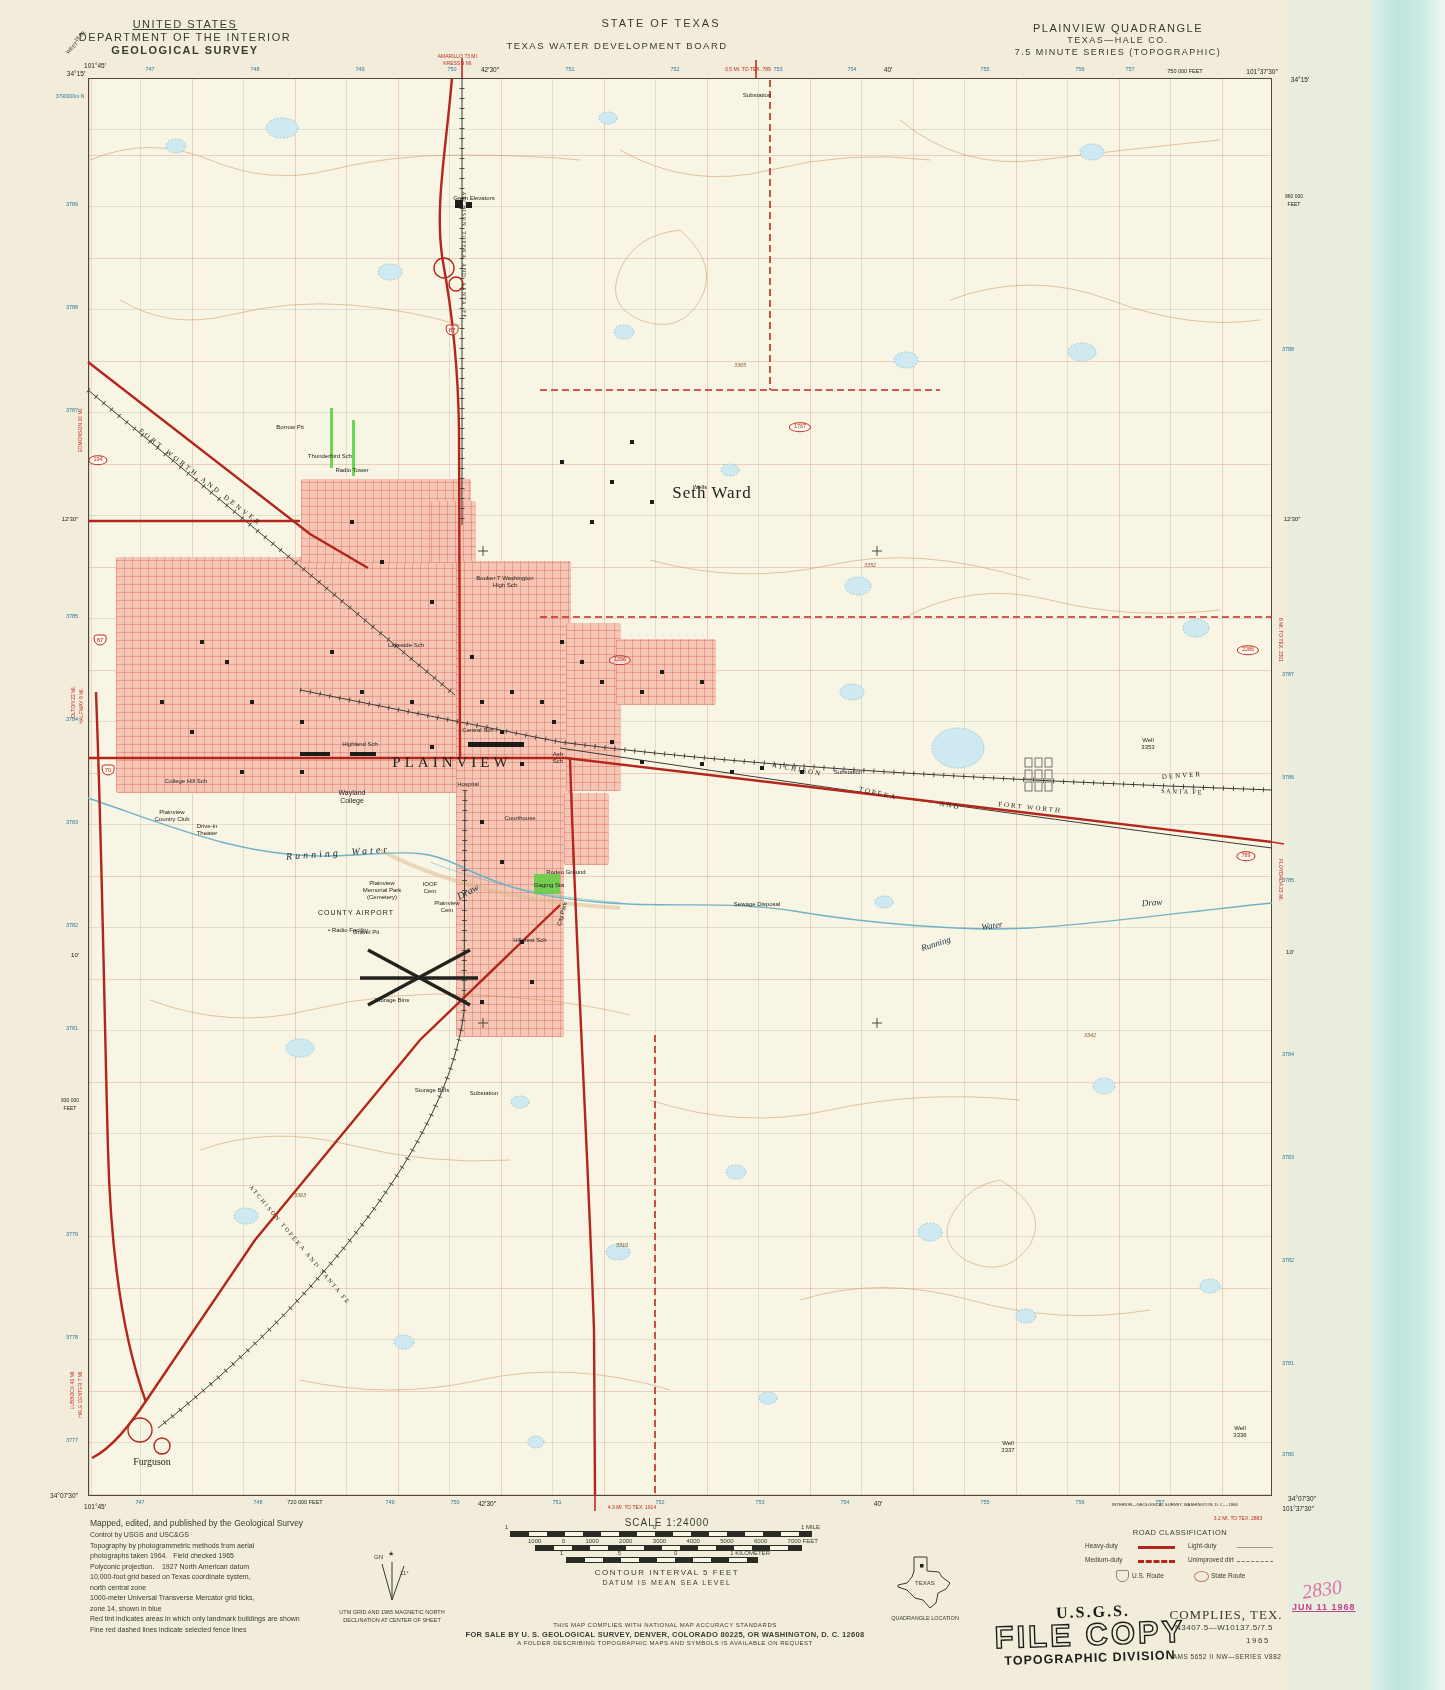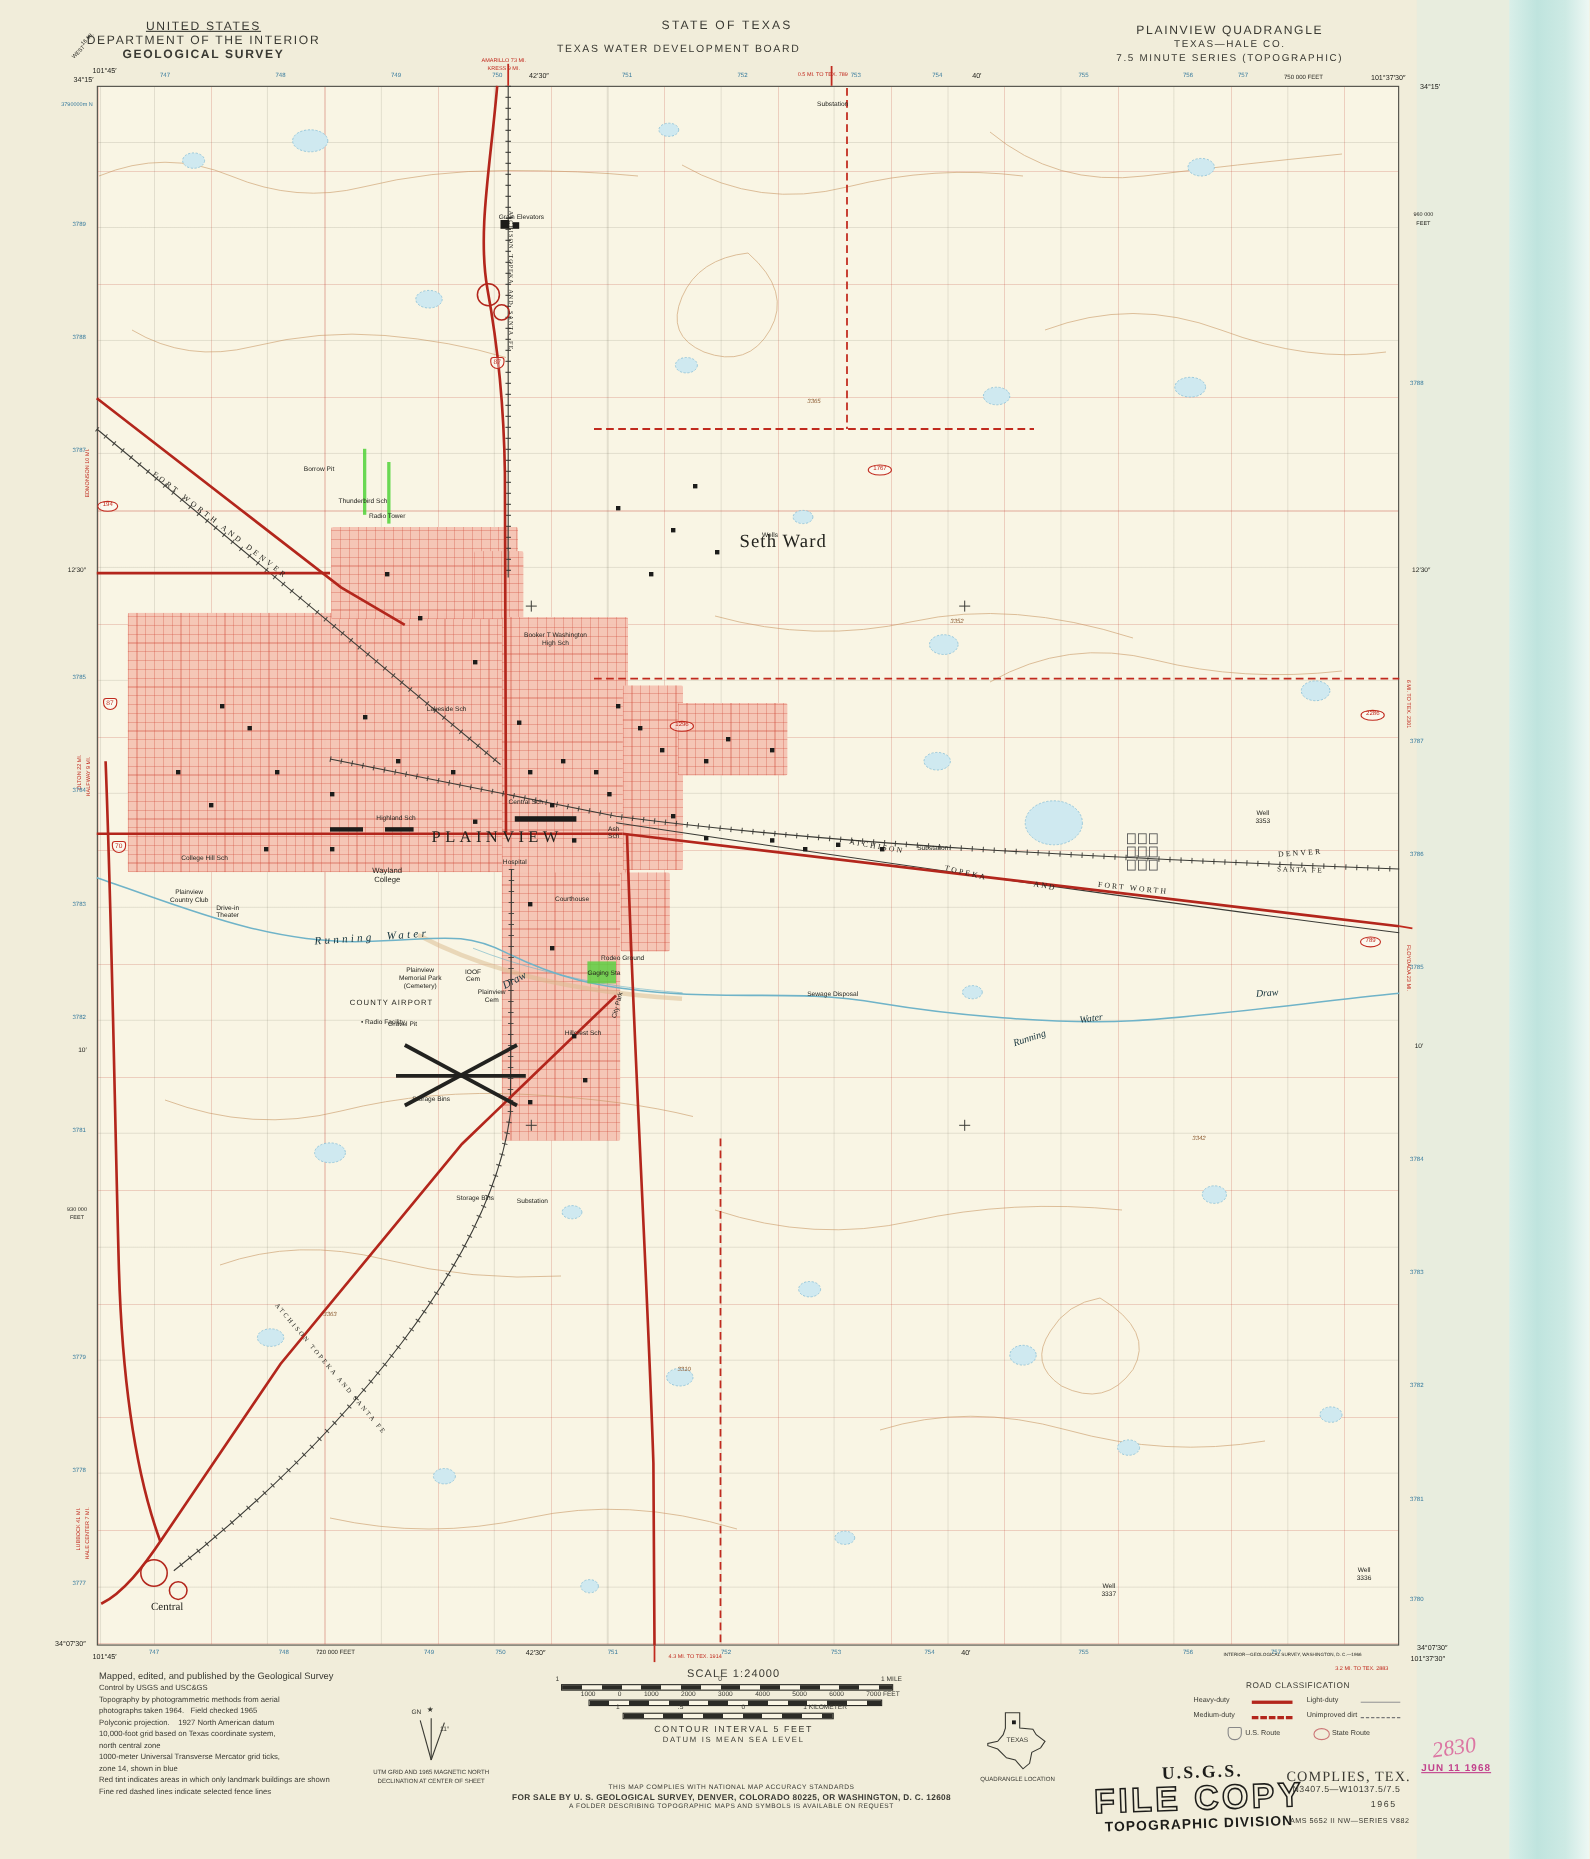--- a/index.html
+++ b/index.html
@@ -255,21 +255,21 @@
       <rect x="1045" y="770" width="7" height="9"></rect>
     <rect x="1025" y="782" width="7" height="9"></rect>
       <rect x="1035" y="782" width="7" height="9"></rect>
       <rect x="1045" y="782" width="7" height="9"></rect>
   </g>
 </svg>
 
 <div id="map-labels" class="abs" style="left:0;top:0;width:1445px;height:1690px;pointer-events:none;">
     <span class="ml serif" style="left: 452px; top: 762px; font-size: 15px; letter-spacing: 4px; transform: translate(-50%, -50%);">PLAINVIEW</span>
     <span class="ml " style="left: 712px; top: 492px; font-size: 17px; letter-spacing: 1px; transform: translate(-50%, -50%);">Seth Ward</span>
-    <span class="ml " style="left: 152px; top: 1462px; font-size: 10px; transform: translate(-50%, -50%);">Central</span>
+    <span class="ml " style="left: 152px; top: 1462px; font-size: 10px; transform: translate(-50%, -50%);">Furguson</span>
     <span class="ml ital" style="left: 338px; top: 853px; font-size: 10px; letter-spacing: 3px; transform: translate(-50%, -50%) rotate(-4deg);">Running  Water</span>
     <span class="ml ital" style="left: 468px; top: 892px; font-size: 10px; transform: translate(-50%, -50%) rotate(-28deg);">Draw</span>
     <span class="ml ital" style="left: 936px; top: 944px; font-size: 9px; transform: translate(-50%, -50%) rotate(-18deg);">Running</span>
     <span class="ml ital" style="left: 992px; top: 926px; font-size: 9px; transform: translate(-50%, -50%) rotate(-8deg);">Water</span>
     <span class="ml ital" style="left: 1152px; top: 903px; font-size: 9px; transform: translate(-50%, -50%) rotate(-4deg);">Draw</span>
     <span class="ml sans" style="left: 356px; top: 912px; font-size: 7px; letter-spacing: 1px; transform: translate(-50%, -50%);">COUNTY AIRPORT</span>
     <span class="ml sans" style="left: 348px; top: 930px; font-size: 6px; transform: translate(-50%, -50%);">• Radio Facility</span>
     <span class="ml sans" style="left: 382px; top: 883px; font-size: 6px; transform: translate(-50%, -50%);">Plainview</span>
     <span class="ml sans" style="left: 382px; top: 890px; font-size: 6px; transform: translate(-50%, -50%);">Memorial Park</span>
     <span class="ml sans" style="left: 382px; top: 897px; font-size: 6px; transform: translate(-50%, -50%);">(Cemetery)</span>

